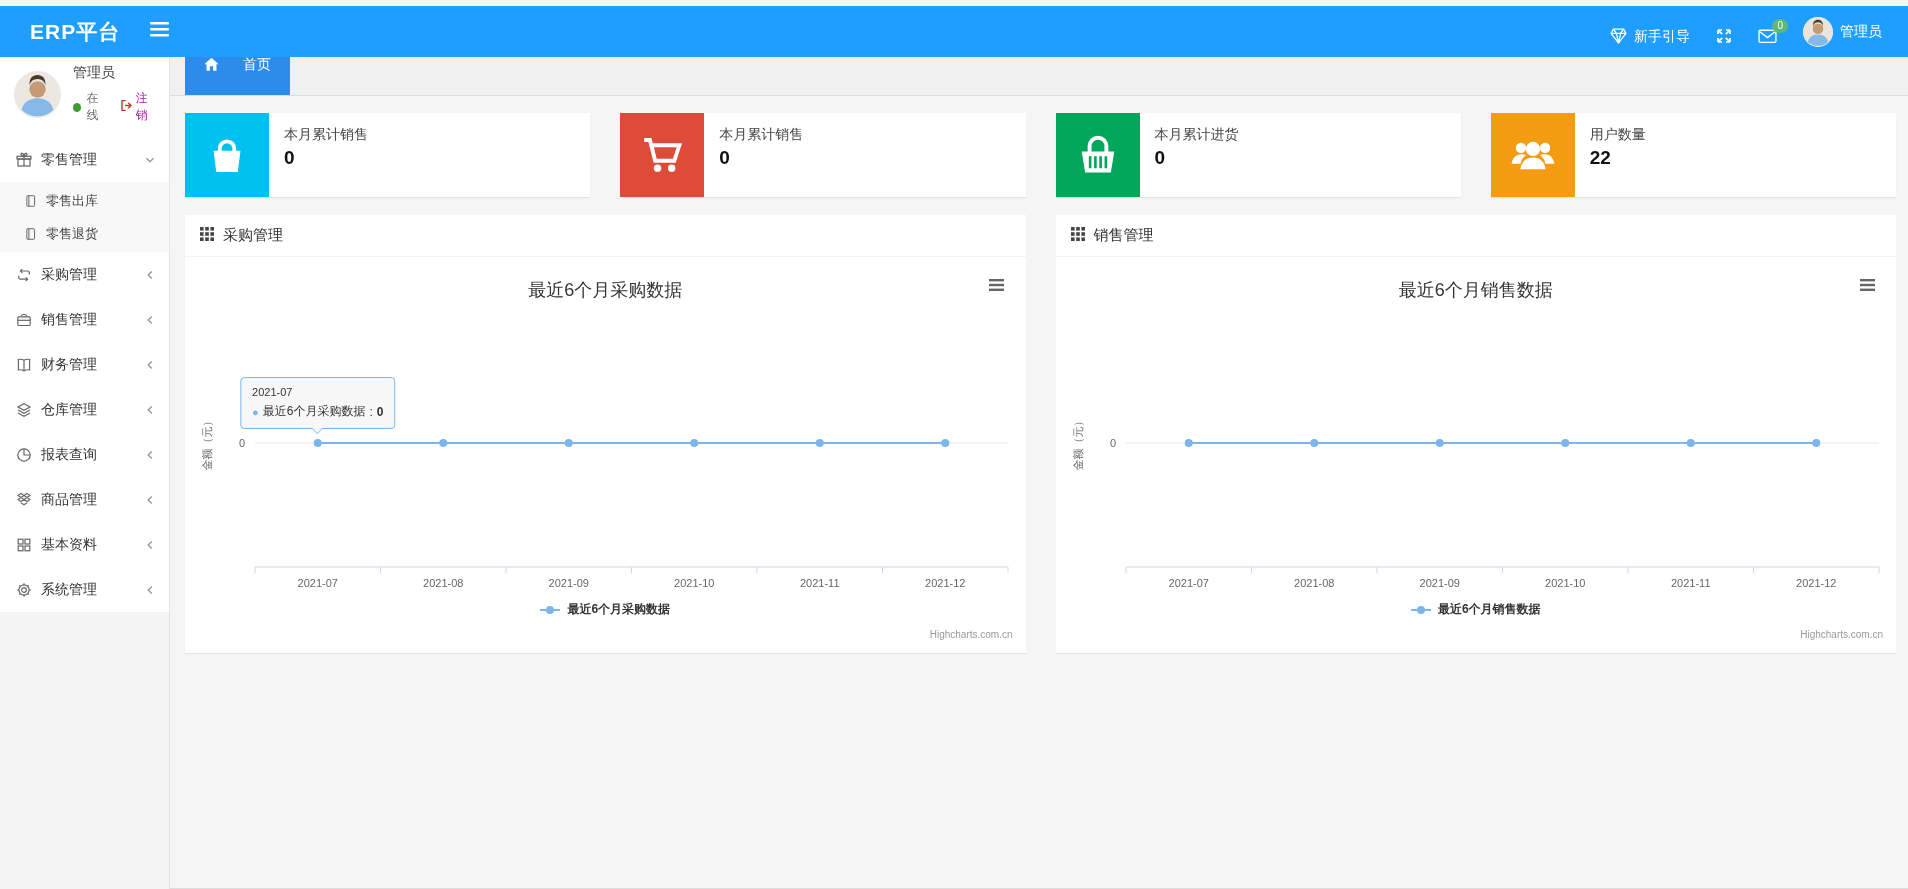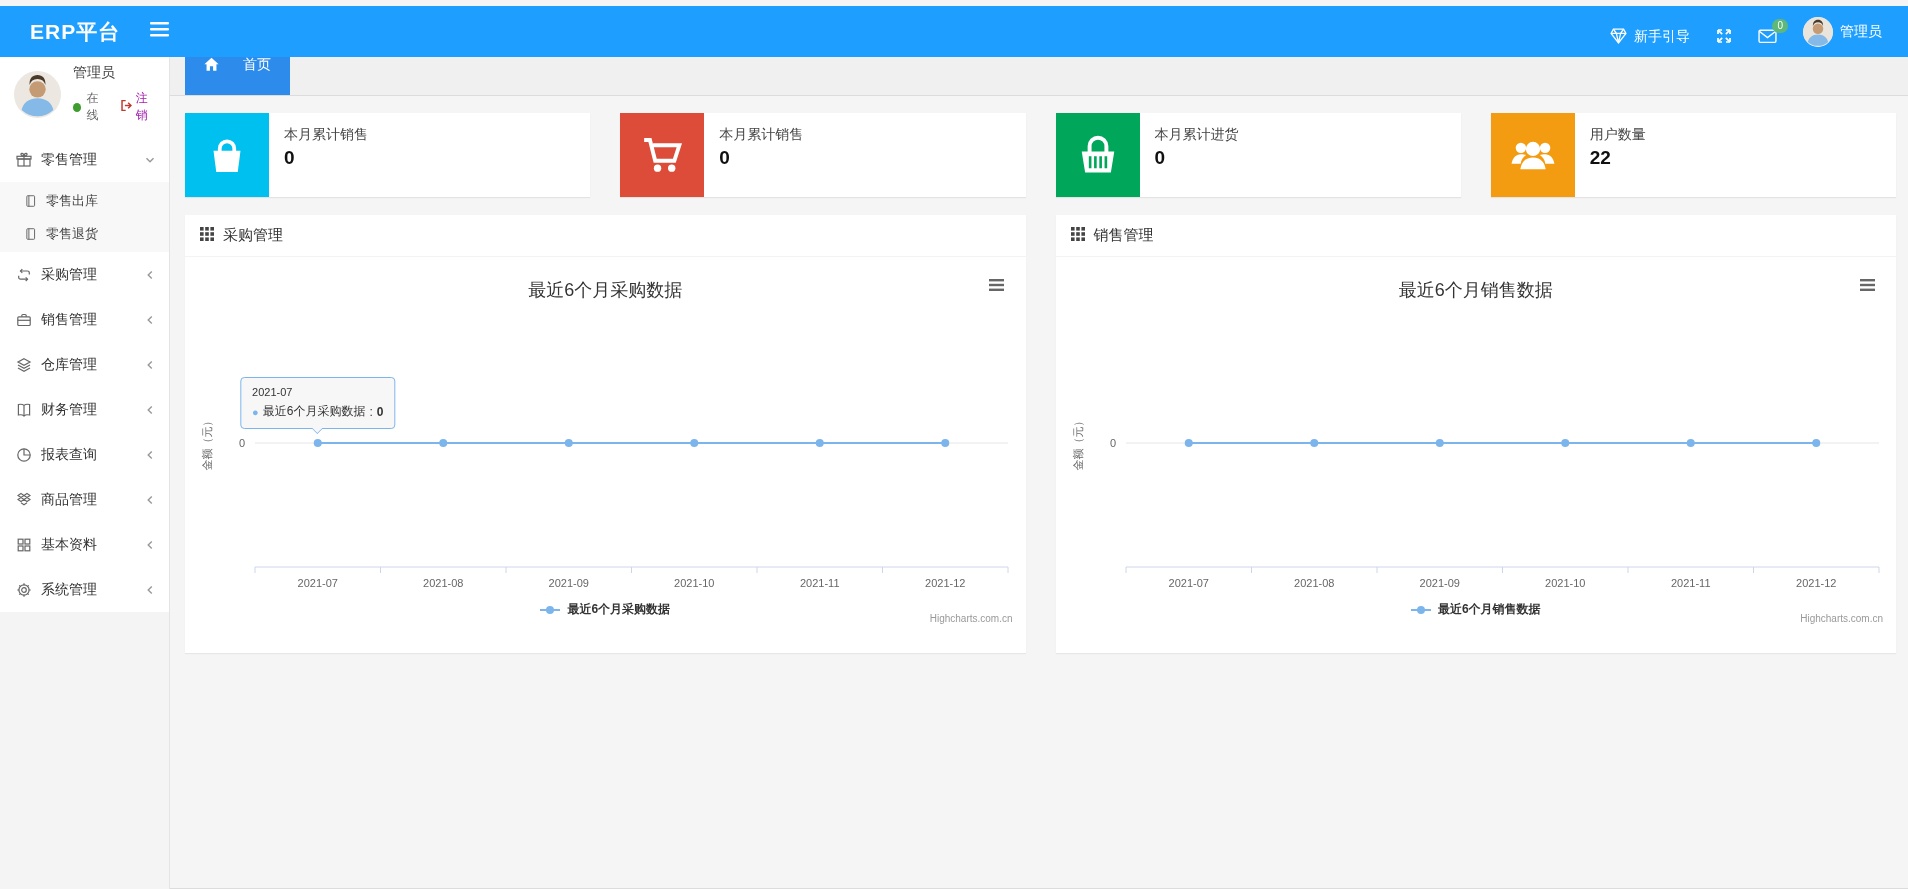--- a/index.html
+++ b/index.html
@@ -63,21 +63,21 @@
     font-size:15px; color:#333; border-bottom:1px solid #f3f3f3; }
   .chart-box { position:relative; height:396px; }
   .chart-title { position:absolute; top:21px; left:0; right:0; text-align:center;
     font-size:18px; color:#333; }
   .chart-menu-btn { position:absolute; top:16px; right:16px; width:26px; height:24px;
     display:flex; align-items:center; justify-content:center; cursor:pointer; border-radius:3px; }
   .chart-svg { position:absolute; top:0; left:0; }
   .chart-legend { position:absolute; top:344px; left:0; right:0; display:flex;
     justify-content:center; align-items:center; gap:7px; font-size:12px; font-weight:bold;
     color:#333; cursor:pointer; }
-  .chart-credits { position:absolute; top:356px; right:13px; font-size:10px; color:#999; cursor:pointer; }
+  .chart-credits { position:absolute; top:372px; right:13px; font-size:10px; color:#999; cursor:pointer; }
 
   .hc-tooltip { position:absolute; transform:translate(-50%,-100%); background:rgba(247,247,247,.97);
     border:1px solid #7cb5ec; border-radius:4px; padding:8px 11px; font-size:12px; color:#333;
     white-space:nowrap; z-index:5; }
   .hc-tooltip::after { content:""; position:absolute; left:50%; bottom:-12px; margin-left:-6px;
     border:6px solid transparent; border-top-color:#7cb5ec; }
   .hc-tooltip::before { content:""; position:absolute; left:50%; bottom:-10px; margin-left:-5px;
     border:5px solid transparent; border-top-color:#f7f7f7; z-index:1; }
   .tt-header { font-size:11px; margin-bottom:5px; }
   .tt-row { display:flex; align-items:center; gap:4px; }
@@ -238,41 +238,41 @@
         <span class="mi-caret">
           <svg width="10" height="10" viewBox="0 0 10 10" fill="none" stroke="currentColor" stroke-width="1.4">
               <path d="M6.8 1.5 3.2 5l3.6 3.5"></path>
             </svg>
         </span>
       </div>
 
       <div class="menu-item">
         <span class="mi-icon">
           <svg width="16" height="16" viewBox="0 0 16 16" fill="none" stroke="currentColor" stroke-width="1.2">
+              <path d="M8 3.4C6.6 2.2 4.6 2 2.4 2.5V13c2.2-.5 4.2-.3 5.6 1 1.4-1.3 3.4-1.5 5.6-1V2.5C11.4 2 9.4 2.2 8 3.4z"></path>
+              <path d="M8 3.4V14"></path>
+            </svg>
+        </span>
+        <span class="mi-label">财务管理</span>
+        <span class="mi-caret">
+          <svg width="10" height="10" viewBox="0 0 10 10" fill="none" stroke="currentColor" stroke-width="1.4">
+              <path d="M6.8 1.5 3.2 5l3.6 3.5"></path>
+            </svg>
+        </span>
+      </div>
+
+      <div class="menu-item">
+        <span class="mi-icon">
+          <svg width="16" height="16" viewBox="0 0 16 16" fill="none" stroke="currentColor" stroke-width="1.2">
               <path d="M8 1.8 14 5 8 8.2 2 5z"></path>
               <path d="m2 8 6 3.2L14 8"></path>
               <path d="m2 11 6 3.2L14 11"></path>
             </svg>
         </span>
         <span class="mi-label">仓库管理</span>
-        <span class="mi-caret">
-          <svg width="10" height="10" viewBox="0 0 10 10" fill="none" stroke="currentColor" stroke-width="1.4">
-              <path d="M6.8 1.5 3.2 5l3.6 3.5"></path>
-            </svg>
-        </span>
-      </div>
-
-      <div class="menu-item">
-        <span class="mi-icon">
-          <svg width="16" height="16" viewBox="0 0 16 16" fill="none" stroke="currentColor" stroke-width="1.2">
-              <path d="M8 3.4C6.6 2.2 4.6 2 2.4 2.5V13c2.2-.5 4.2-.3 5.6 1 1.4-1.3 3.4-1.5 5.6-1V2.5C11.4 2 9.4 2.2 8 3.4z"></path>
-              <path d="M8 3.4V14"></path>
-            </svg>
-        </span>
-        <span class="mi-label">财务管理</span>
         <span class="mi-caret">
           <svg width="10" height="10" viewBox="0 0 10 10" fill="none" stroke="currentColor" stroke-width="1.4">
               <path d="M6.8 1.5 3.2 5l3.6 3.5"></path>
             </svg>
         </span>
       </div>
 
       <div class="menu-item">
         <span class="mi-icon">
           <svg width="16" height="16" viewBox="0 0 16 16" fill="none" stroke="currentColor" stroke-width="1.2">

